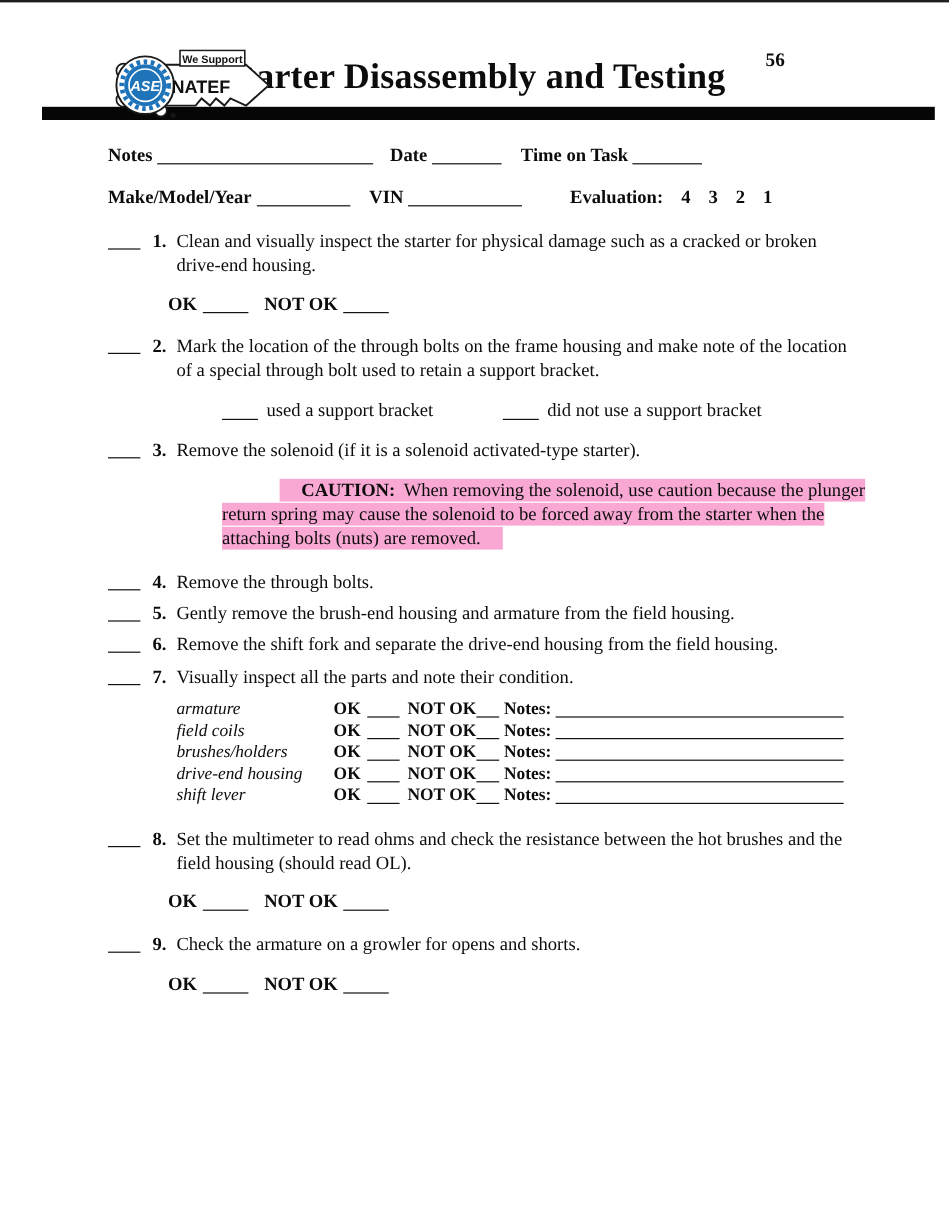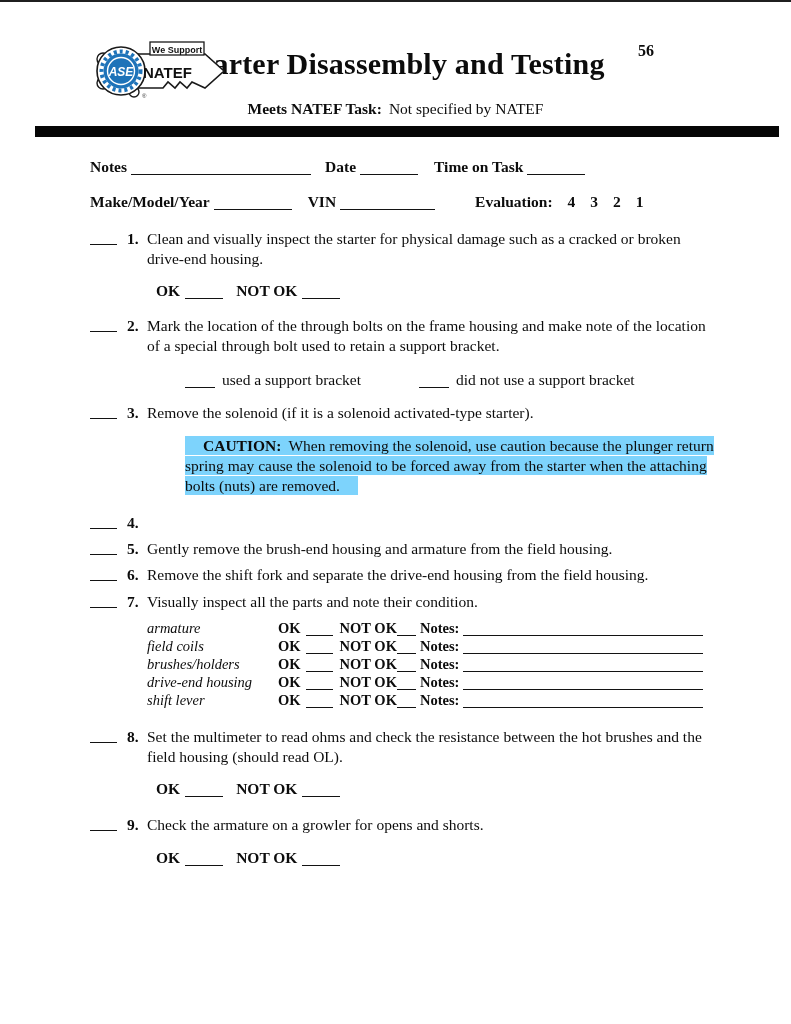--- a/index.html
+++ b/index.html
@@ -30,28 +30,28 @@
   .w38{width:38px}.w58{width:58px}.w78{width:78px}.w95{width:95px}
   .w180{width:180px}.w30{width:30px}.w27{width:27px}.w19{width:19px}.w240{width:240px}
   .eval-num{font-weight:bold;margin-left:15px;}
 
   
   .step{display:flex;align-items:flex-start;line-height:20px;}
   .step-blank{flex:none;width:27px;height:15px;border-bottom:1.6px solid #131313;margin-right:10px;}
   .step-num{flex:none;width:20px;font-weight:bold;}
   .step-text{width:562px;}
 
-  .okline{margin-left:66px;line-height:19px;white-space:nowrap;}
+  .okline{margin-left:50px;line-height:19px;white-space:nowrap;}
   .okline .notok{margin-left:13px;}
 
   .bracketline{margin-left:95px;line-height:19px;white-space:nowrap;font-family:Liberation Serif, serif;}
   .bracketline .opt2-blank{margin-left:58px;}
 
   .caution{margin-left:95px;width:536px;line-height:20px;}
-  .caution .hl{background:#7dd3fc;padding:1px 18px;}
+  .caution .hl{background:#f9a8d4;padding:1px 18px;margin-left:48px;}
   .caution .cl{font-weight:bold;margin-right:7px;}
 
   
   .ptable{margin-left:57px;font-size:14.5px;}
   .trow{line-height:18px;white-space:nowrap;}
   .pname{display:inline-block;width:131px;font-style:italic;}
 </style>
 </head>
 <body>
 
@@ -75,23 +75,20 @@
     </g>
     <text x="83" y="11.5" text-anchor="middle" font-family="Liberation Sans, sans-serif" font-size="9" font-weight="bold" fill="#111111">We Support</text>
     <text x="49" y="36.5" font-family="Liberation Sans, sans-serif" font-size="15" font-weight="bold" fill="#111111">NATEF</text>
     <text x="48" y="57" font-family="Liberation Sans, sans-serif" font-size="6" fill="#333333">®</text>
   </svg>
 
   <div class="pagenum">56</div>
 
   <div class="title">Starter Disassembly and Testing</div>
 
-  <div class="subtitle">
-    <span class="b-label">Meets NATEF Task:</span><span>Not specified by NATEF</span>
-  </div>
 
   <div class="rule"></div>
 
   <div class="content">
 
     <div class="row mt20">
       <b class="g4">Notes</b><span class="bl w180 g14"></span><b class="g4">Date</b><span class="bl w58 g16"></span><b class="g4">Time on Task</b><span class="bl w58"></span>
     </div>
 
     <div class="row mt16">
@@ -121,20 +118,21 @@
       <b class="step-num">3.</b>
       <span class="step-text">Remove the solenoid (if it is a solenoid activated-type starter).</span>
     </div>
     <div class="caution mt13">
       <span class="hl"><b class="cl">CAUTION:</b><span>When removing the solenoid, use caution because the plunger return spring may cause the solenoid to be forced away from the starter when the attaching bolts (nuts) are removed.</span></span>
     </div>
 
     <div class="step mt17">
       <span class="step-blank"></span>
       <b class="step-num">4.</b>
+      <span class="step-text">Remove the through bolts.</span>
     </div>
     <div class="step mt6">
       <span class="step-blank"></span>
       <b class="step-num">5.</b>
       <span class="step-text">Gently remove the brush-end housing and armature from the field housing.</span>
     </div>
     <div class="step mt6">
       <span class="step-blank"></span>
       <b class="step-num">6.</b>
       <span class="step-text">Remove the shift fork and separate the drive-end housing from the field housing.</span>

